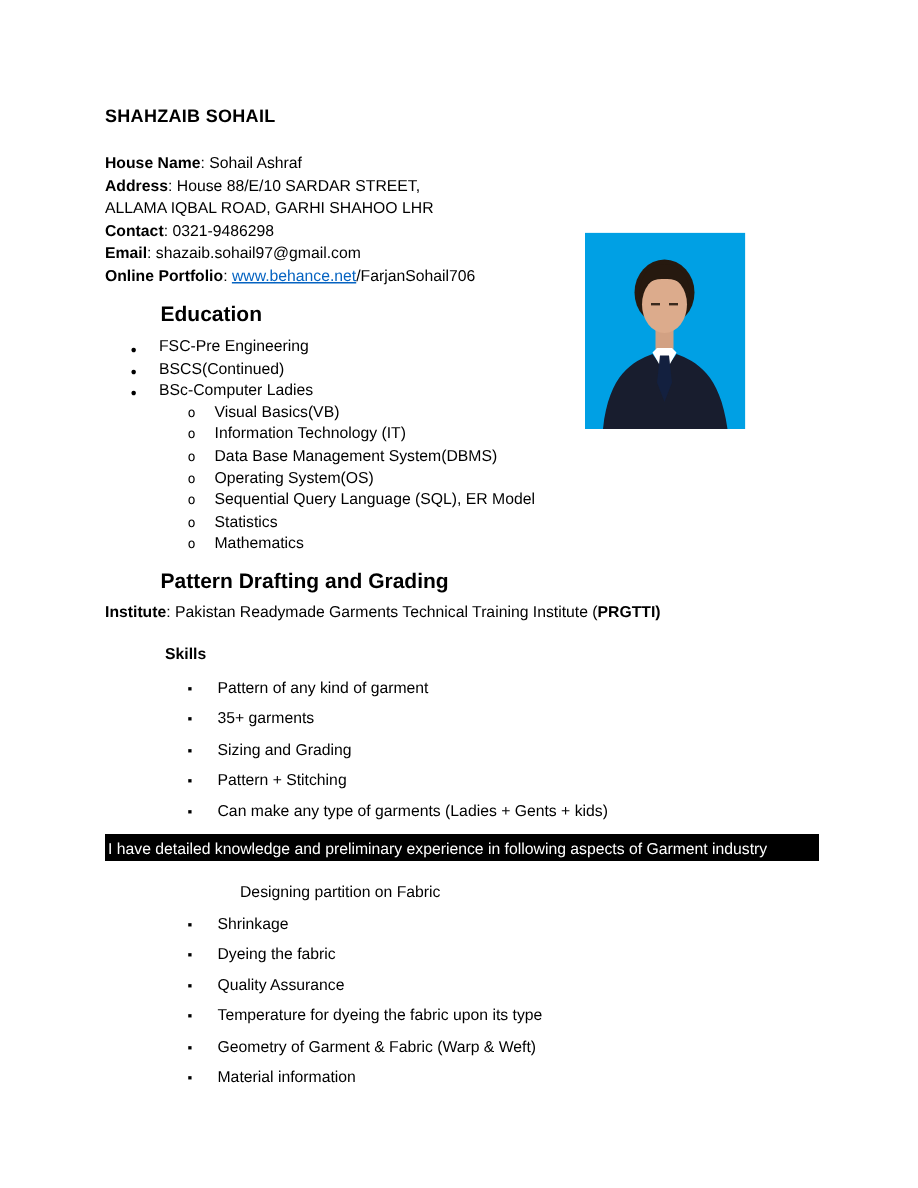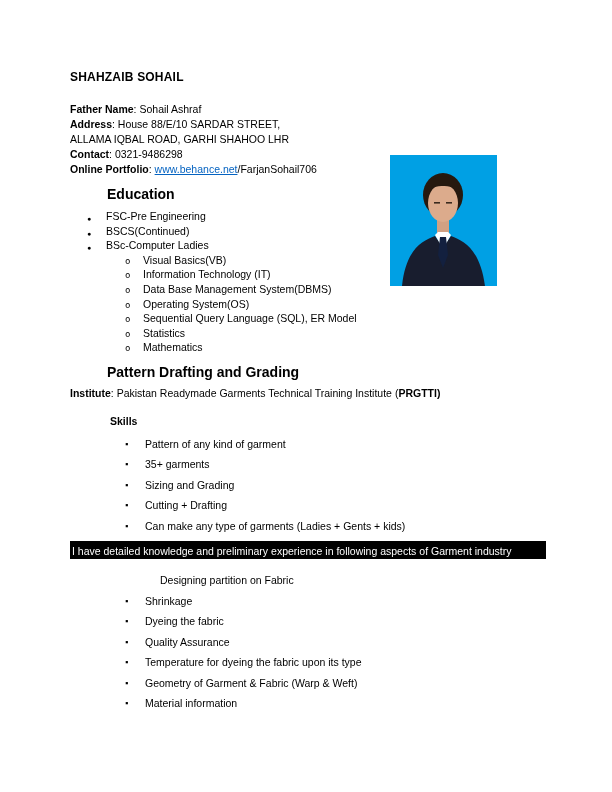--- a/index.html
+++ b/index.html
@@ -88,28 +88,31 @@
 </style>
 </head>
 <body>
 
 <div class="page">
 
   <div class="name">SHAHZAIB SOHAIL</div>
 
   <div>
     <div class="contact-line">
-      <span class="bold">Father Name</span><span>: Sohail Ashraf</span>
+      <span class="bold">House Name</span><span>: Sohail Ashraf</span>
     </div>
     <div class="contact-line">
       <span class="bold">Address</span><span>: House 88/E/10 SARDAR STREET,</span>
     </div>
     <div class="contact-line">ALLAMA IQBAL ROAD, GARHI SHAHOO LHR</div>
     <div class="contact-line">
       <span class="bold">Contact</span><span>: 0321-9486298</span>
+    </div>
+    <div class="contact-line">
+      <span class="bold">Email</span><span>: shazaib.sohail97@gmail.com</span>
     </div>
     <div class="contact-line">
       <span class="bold">Online Portfolio</span><span>: </span><span class="link">www.behance.net</span><span>/FarjanSohail706</span>
     </div>
   </div>
 
   <div class="section-heading">Education</div>
   <div>
     <div class="edu-item">FSC-Pre Engineering</div>
     <div class="edu-item">BSCS(Continued)</div>
@@ -126,21 +129,21 @@
   <div class="section-heading" style="margin-bottom:4px;">Pattern Drafting and Grading</div>
   <div class="institute-line">
     <span class="bold">Institute</span><span>: Pakistan Readymade Garments Technical Training Institute (</span><span class="bold">PRGTTI</span><span class="bold">)</span>
   </div>
 
   <div class="skills-heading">Skills</div>
   <div>
     <div class="sq-item">Pattern of any kind of garment</div>
     <div class="sq-item">35+ garments</div>
     <div class="sq-item">Sizing and Grading</div>
-    <div class="sq-item">Cutting + Drafting</div>
+    <div class="sq-item">Pattern + Stitching</div>
     <div class="sq-item">Can make any type of garments (Ladies + Gents + kids)</div>
   </div>
 
   <div class="banner">I have detailed knowledge and preliminary experience in following aspects of Garment industry</div>
 
   <div>
     <div class="lead-item">Designing partition on Fabric</div>
     <div class="sq-item">Shrinkage</div>
     <div class="sq-item">Dyeing the fabric</div>
     <div class="sq-item">Quality Assurance</div>

